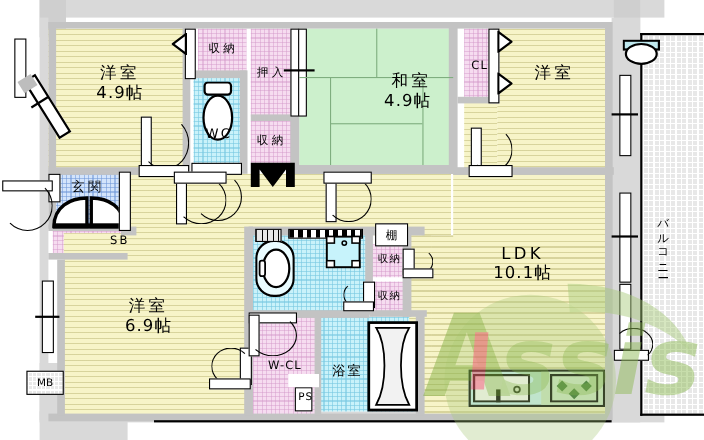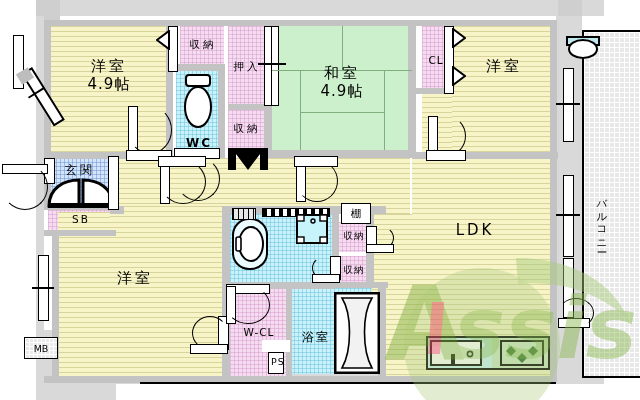--- a/index.html
+++ b/index.html
@@ -317,46 +317,48 @@
   <div class="b" style="left:384px;top:70px;width:1.4px;height:80px;background:#7fae7f;"></div>
 
   <div class="b" style="left:268px;top:352px;width:16px;height:22px;background:#fff;border:1.5px solid #000;"></div>
   <div class="b fl-white" style="left:262px;top:340px;width:28px;height:12px;border:0;"></div>
 
   <div class="lbl t16" style="left:64px;top:58px;width:90px;">
     <span class="l1">洋室</span>
     <span class="l2">4.9帖</span>
   </div>
 
-  <div class="lbl t16" style="left:292px;top:65px;width:100px;">
+  <div class="lbl t16" style="left:292px;top:65px;width:100px;text-align:right;">
     <span class="l1">和室</span>
     <span class="l2">4.9帖</span>
   </div>
 
   <div class="lbl t16" style="left:459px;top:58px;width:90px;">
     <span class="l1">洋室</span>
   </div>
 
   <div class="lbl t16" style="left:90px;top:270px;width:90px;">
     <span class="l1">洋室</span>
+    <span class="l2">6.9帖</span>
   </div>
 
   <div class="lbl t16" style="left:420px;top:222px;width:110px;">
     <span class="l1">LDK</span>
+    <span class="l2">10.1帖</span>
   </div>
 
   <div class="lbl t13" style="left:56px;top:163px;width:48px;letter-spacing:3px;">
     <span>玄関</span>
   </div>
 
-  <div class="lbl t11" style="left:56px;top:213px;width:50px;letter-spacing:2px;">
+  <div class="lbl t11" style="left:56px;top:213px;width:50px;letter-spacing:2px;padding-left:28px;">
     <span>SB</span>
   </div>
 
-  <div class="lbl t13" style="left:178px;top:136px;width:42px;letter-spacing:2px;font-weight:bold;">
+  <div class="lbl t13" style="left:178px;top:114px;width:42px;letter-spacing:2px;">
     <span>WC</span>
   </div>
 
   <div class="lbl t11" style="left:182px;top:38px;width:42px;letter-spacing:3px;">
     <span>収納</span>
   </div>
 
   <div class="lbl t11" style="left:228px;top:60px;width:38px;letter-spacing:3px;">
     <span>押入</span>
   </div>

